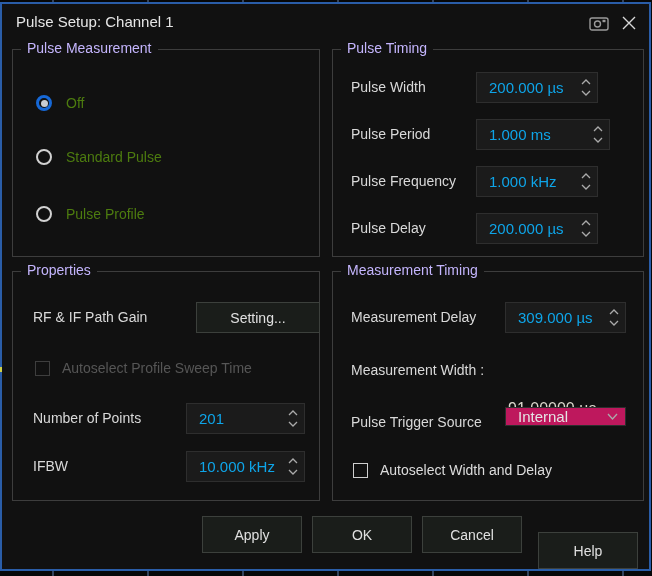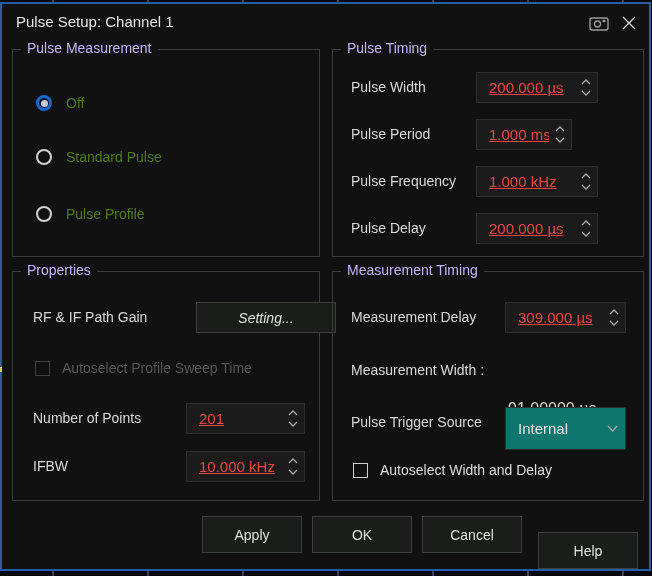--- a/index.html
+++ b/index.html
@@ -39,46 +39,46 @@
   .radio-row{position:absolute;left:23px;height:22px;display:flex;align-items:center;cursor:pointer;}
   .radio{box-sizing:border-box;width:16px;height:16px;border-radius:50%;
     border:2px solid #d2d2d2;background:transparent;position:relative;flex:none;}
   .radio.checked{border:3px solid #1668d6;}
   .radio.checked::after{content:'';position:absolute;inset:1.5px;border-radius:50%;background:#c9ced4;}
   .radio-label{margin-left:14px;font-size:14px;color:#4d7c0f;}
 
   
   .spin{position:absolute;height:31px;box-sizing:border-box;background:#1b1b1b;
     border:1px solid #2e2e2e;display:flex;align-items:center;cursor:text;}
-  .spin-value{flex:1;padding-left:12px;font-size:15px;color:#ef4444;white-space:nowrap;overflow:hidden;text-decoration:underline;}
+  .spin-value{flex:1;padding-left:12px;font-size:15px;color:#0ea5e9;white-space:nowrap;overflow:hidden;}
   .spin-btns{width:22px;height:100%;display:flex;flex-direction:column;align-items:center;justify-content:center;gap:5px;flex:none;}
   .spin-btns svg{display:block;cursor:pointer;}
 
   
-  .dropdown{position:absolute;height:43px;box-sizing:border-box;background:#0f766e;
+  .dropdown{position:absolute;height:19px;box-sizing:border-box;background:#be185d;
     border:1px solid #2e2e2e;display:flex;align-items:center;cursor:pointer;}
   .dd-value{flex:1;padding-left:12px;font-size:15px;color:#e4e4e4;}
   .dd-arrow{width:26px;display:flex;justify-content:center;flex:none;}
 
   
   .check-row{position:absolute;display:flex;align-items:center;cursor:pointer;}
   .checkbox{box-sizing:border-box;width:15px;height:15px;border:1.5px solid #cfcfcf;background:transparent;flex:none;}
   .check-label{margin-left:12px;font-size:14px;color:#dcdcdc;}
   .check-row.disabled .checkbox{border-color:#3e3e3e;cursor:default;}
   .check-row.disabled .check-label{color:#565656;}
   .check-row.disabled{cursor:default;}
 
   
   .btn{position:absolute;box-sizing:border-box;width:100px;height:37px;
     background:#1a1d1a;border:1px solid #3c403c;color:#e0e0e0;font-size:14px;
     display:flex;align-items:center;justify-content:center;cursor:pointer;
     font-family:"Liberation Sans","DejaVu Sans",sans-serif;}
-  .btn-setting{position:absolute;box-sizing:border-box;left:183px;top:28px;width:140px;height:31px;
+  .btn-setting{position:absolute;box-sizing:border-box;left:183px;top:28px;width:124px;height:31px;
     background:#1a1d1a;border:1px solid #3c403c;color:#e0e0e0;font-size:14px;
-    display:flex;align-items:center;justify-content:center;cursor:pointer;font-style:italic;}
+    display:flex;align-items:center;justify-content:center;cursor:pointer;}
 </style>
 </head>
 <body>
 
 <div class="bg-strip top"></div>
 <div class="bg-strip bottom"></div>
 <div class="bg-speck"></div>
 
 <div class="dialog">
 
@@ -125,21 +125,21 @@
         <svg width="10" height="6" viewBox="0 0 10 6">
             <polyline points="1,5 5,1 9,5" fill="none" stroke="#aaaaaa" stroke-width="1.3"></polyline>
           </svg>
         <svg width="10" height="6" viewBox="0 0 10 6">
             <polyline points="1,1 5,5 9,1" fill="none" stroke="#aaaaaa" stroke-width="1.3"></polyline>
           </svg>
       </span>
     </div>
 
     <span class="lbl" style="left:18px;top:76px;">Pulse Period</span>
-    <div class="spin" style="left:143px;top:69px;width:96px;">
+    <div class="spin" style="left:143px;top:69px;width:134px;">
       <span class="spin-value">1.000 ms</span>
       <span class="spin-btns">
         <svg width="10" height="6" viewBox="0 0 10 6">
             <polyline points="1,5 5,1 9,5" fill="none" stroke="#aaaaaa" stroke-width="1.3"></polyline>
           </svg>
         <svg width="10" height="6" viewBox="0 0 10 6">
             <polyline points="1,1 5,5 9,1" fill="none" stroke="#aaaaaa" stroke-width="1.3"></polyline>
           </svg>
       </span>
     </div>

